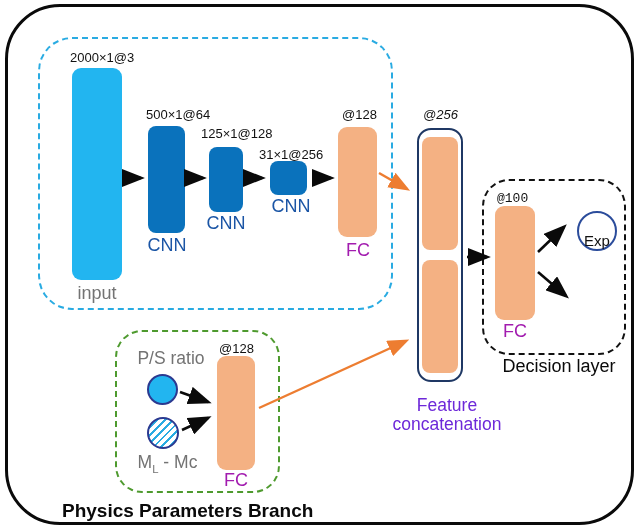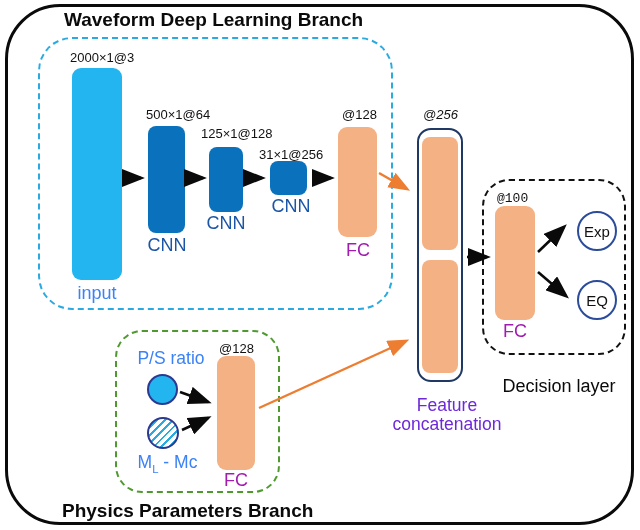--- a/index.html
+++ b/index.html
@@ -14,41 +14,40 @@
   .wave-box{left:38px;top:37px;width:355px;height:273px;border:2.5px dashed #29ABE2;border-radius:34px;}
   .physics-box{left:115px;top:330px;width:165px;height:163px;border:2.5px dashed #4E9A2E;border-radius:27px;}
   .decision-box{left:482px;top:179px;width:144px;height:176px;border:2.5px dashed #111;border-radius:27px;}
   .dim-label{font-size:13px;color:#111;white-space:nowrap;}
   .block{border-radius:9px;}
   .cyan-fill{background:#22B5F0;}
   .blue-fill{background:#0A72BC;}
   .orange-fill{background:#F4B183;}
   .node-label{font-size:18px;text-align:center;white-space:nowrap;}
   .blue-text{color:#1B55A5;}
-  .cyan-text{color:#3b82f6;}
+  .cyan-text{color:#737373;}
   .orange-text{color:#a21caf;}
   .concat-box{left:417px;top:128px;width:46px;height:254px;border:2.5px solid #1F3864;border-radius:14px;background:#fff;}
   .feature-label{left:379px;top:396px;width:136px;text-align:center;font-size:17.5px;line-height:1.1;color:#6d28d9;}
-  .decision-label{left:500px;top:376px;width:118px;text-align:center;font-size:18px;line-height:1.12;color:#0a0a0a;}
+  .decision-label{left:500px;top:356px;width:118px;text-align:center;font-size:18px;line-height:1.12;color:#0a0a0a;}
   .out-circle{width:40px;height:40px;border:2.5px solid #2B4C9B;border-radius:50%;background:#fff;
-    display:flex;align-items:center;justify-content:center;font-size:15px;color:#111;}
+    display:flex;align-items:flex-end;justify-content:center;font-size:15px;color:#111;}
   .phys-circle{border:2px solid #2B3990;border-radius:50%;}
   .hatch{background:repeating-linear-gradient(135deg,#29ABE2 0px,#29ABE2 2px,#ffffff 2px,#ffffff 5.5px);}
   .center{text-align:center;}
   sub{font-size:0.65em;}
   svg.arrows{position:absolute;left:0;top:0;width:640px;height:530px;pointer-events:none;}
 </style>
 </head>
 <body>
 
 <div class="canvas">
 
   <div class="abs outer-frame"></div>
 
-  <div class="abs branch-title" style="left:64px;top:9px;">Waveform Deep Learning Branch</div>
   <div class="abs dashed-box wave-box"></div>
 
   <div class="abs dim-label" style="left:70px;top:50px;">2000×1@3</div>
   <div class="abs block cyan-fill" style="left:72px;top:68px;width:50px;height:212px;"></div>
   <div class="abs node-label cyan-text" style="left:67px;top:283px;width:60px;">input</div>
 
   <div class="abs dim-label" style="left:146px;top:107px;">500×1@64</div>
   <div class="abs block blue-fill" style="left:148px;top:126px;width:37px;height:107px;border-radius:8px;"></div>
   <div class="abs node-label blue-text" style="left:144px;top:235px;width:46px;">CNN</div>
 
@@ -69,23 +68,20 @@
   <div class="abs block orange-fill" style="left:422px;top:137px;width:36px;height:113px;border-radius:8px;"></div>
   <div class="abs block orange-fill" style="left:422px;top:260px;width:36px;height:113px;border-radius:8px;"></div>
   <div class="abs feature-label">Feature concatenation</div>
 
   <div class="abs dashed-box decision-box"></div>
   <div class="abs dim-label" style="left:497px;top:191px;font-family:Liberation Mono, monospace;">@100</div>
   <div class="abs block orange-fill" style="left:495px;top:206px;width:40px;height:114px;"></div>
   <div class="abs node-label orange-text" style="left:494px;top:321px;width:42px;">FC</div>
   <div class="abs out-circle" style="left:577px;top:211px;">
     <span>Exp</span>
-  </div>
-  <div class="abs out-circle" style="left:577px;top:280px;">
-    <span>EQ</span>
   </div>
   <div class="abs decision-label">Decision layer</div>
 
   <div class="abs dashed-box physics-box"></div>
   <div class="abs node-label cyan-text" style="left:126px;top:348px;width:90px;font-size:17.5px;">P/S ratio</div>
   <div class="abs phys-circle cyan-fill" style="left:147px;top:374px;width:31px;height:31px;"></div>
   <div class="abs phys-circle hatch" style="left:147px;top:417px;width:32px;height:32px;"></div>
   <div class="abs node-label cyan-text" style="left:120px;top:452px;width:95px;font-size:17.5px;"><span>M</span><sub>L</sub><span> - Mc</span></div>
   <div class="abs dim-label center" style="left:217px;top:341px;width:39px;">@128</div>
   <div class="abs block orange-fill" style="left:217px;top:356px;width:38px;height:114px;"></div>

